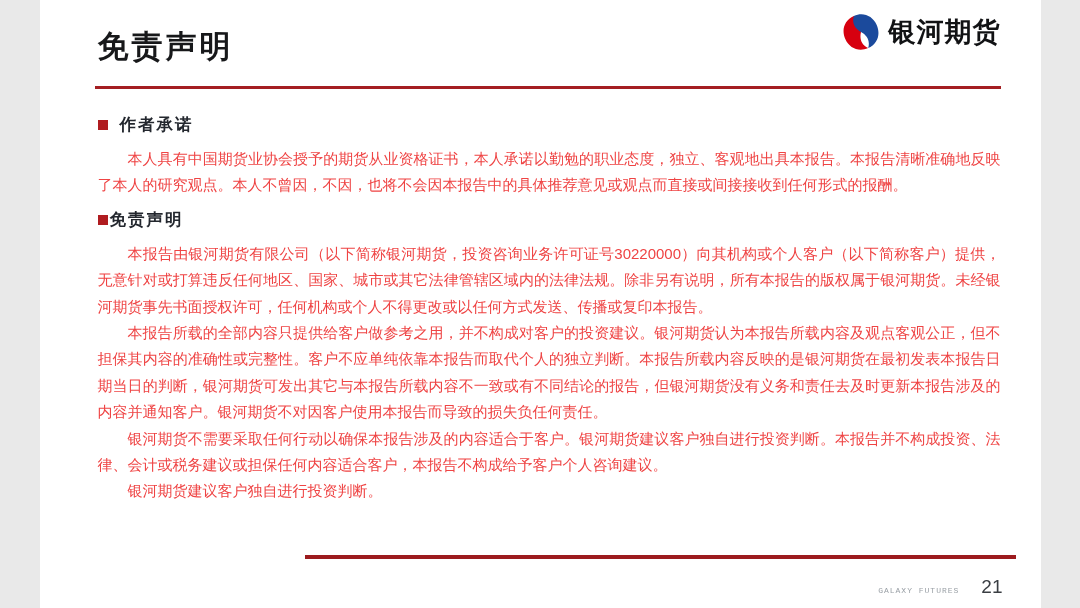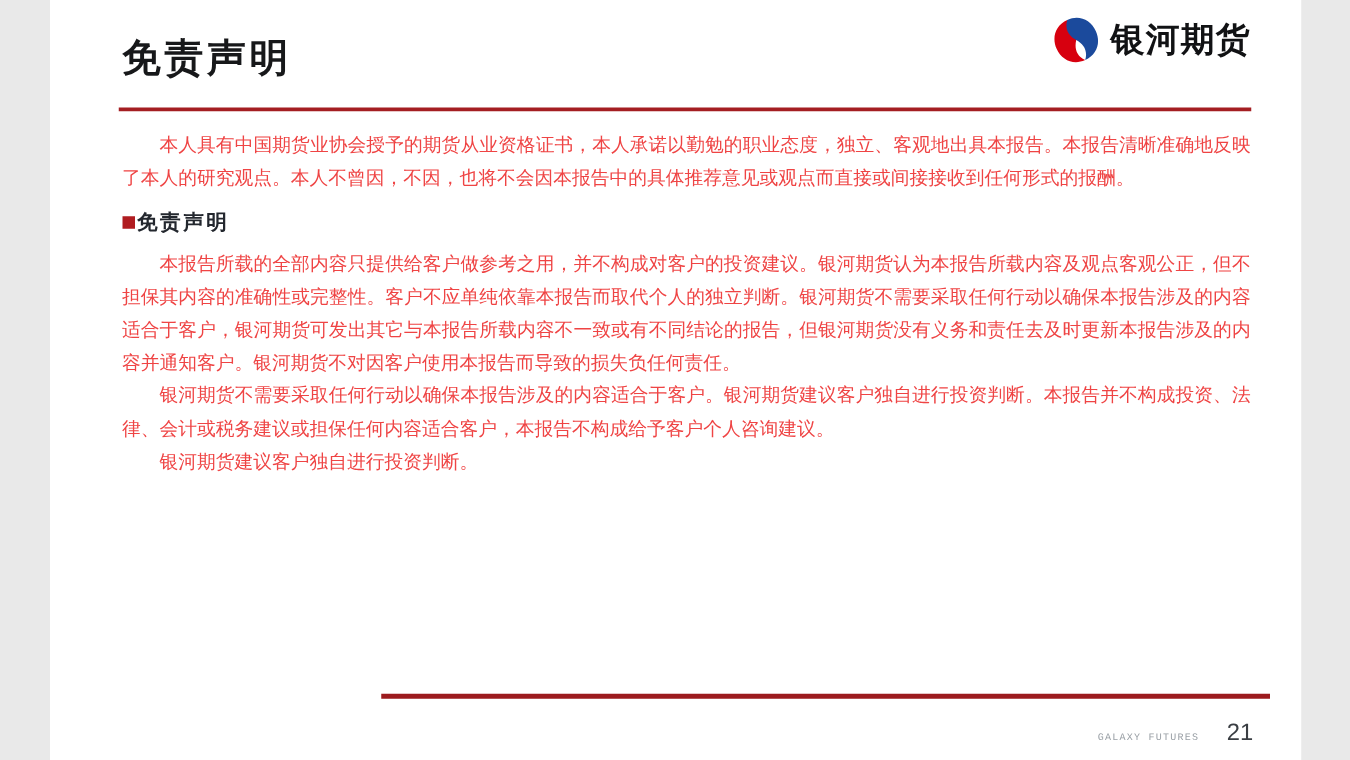--- a/index.html
+++ b/index.html
@@ -132,29 +132,34 @@
       </svg>
     </span>
     <span class="logo-text">银河期货</span>
   </div>
 
   <div class="header-rule"></div>
 
   <div class="content">
 
     <div class="section-block">
+      <div class="section-heading">
+        <span class="bullet gapped"></span>
+        <span>作者承诺</span>
+      </div>
       <p class="para">本人具有中国期货业协会授予的期货从业资格证书，本人承诺以勤勉的职业态度，独立、客观地出具本报告。本报告清晰准确地反映了本人的研究观点。本人不曾因，不因，也将不会因本报告中的具体推荐意见或观点而直接或间接接收到任何形式的报酬。</p>
     </div>
 
     <div class="section-block">
       <div class="section-heading">
         <span class="bullet tight"></span>
         <span>免责声明</span>
       </div>
-      <p class="para">本报告所载的全部内容只提供给客户做参考之用，并不构成对客户的投资建议。银河期货认为本报告所载内容及观点客观公正，但不担保其内容的准确性或完整性。客户不应单纯依靠本报告而取代个人的独立判断。银河期货不需要采取任何行动以确保本报告涉及的内容适合于客户，银河期货可发出其它与本报告所载内容不一致或有不同结论的报告，但银河期货没有义务和责任去及时更新本报告涉及的内容并通知客户。银河期货不对因客户使用本报告而导致的损失负任何责任。</p>
+      <p class="para">本报告由银河期货有限公司（以下简称银河期货，投资咨询业务许可证号30220000）向其机构或个人客户（以下简称客户）提供，无意针对或打算违反任何地区、国家、城市或其它法律管辖区域内的法律法规。除非另有说明，所有本报告的版权属于银河期货。未经银河期货事先书面授权许可，任何机构或个人不得更改或以任何方式发送、传播或复印本报告。</p>
+      <p class="para">本报告所载的全部内容只提供给客户做参考之用，并不构成对客户的投资建议。银河期货认为本报告所载内容及观点客观公正，但不担保其内容的准确性或完整性。客户不应单纯依靠本报告而取代个人的独立判断。本报告所载内容反映的是银河期货在最初发表本报告日期当日的判断，银河期货可发出其它与本报告所载内容不一致或有不同结论的报告，但银河期货没有义务和责任去及时更新本报告涉及的内容并通知客户。银河期货不对因客户使用本报告而导致的损失负任何责任。</p>
       <p class="para">银河期货不需要采取任何行动以确保本报告涉及的内容适合于客户。银河期货建议客户独自进行投资判断。本报告并不构成投资、法律、会计或税务建议或担保任何内容适合客户，本报告不构成给予客户个人咨询建议。</p>
       <p class="para">银河期货建议客户独自进行投资判断。</p>
     </div>
 
   </div>
 
   <div class="footer-rule"></div>
   <div class="footer-meta">
     <span class="footer-brand">GALAXY FUTURES</span>
     <span class="page-number">21</span>

